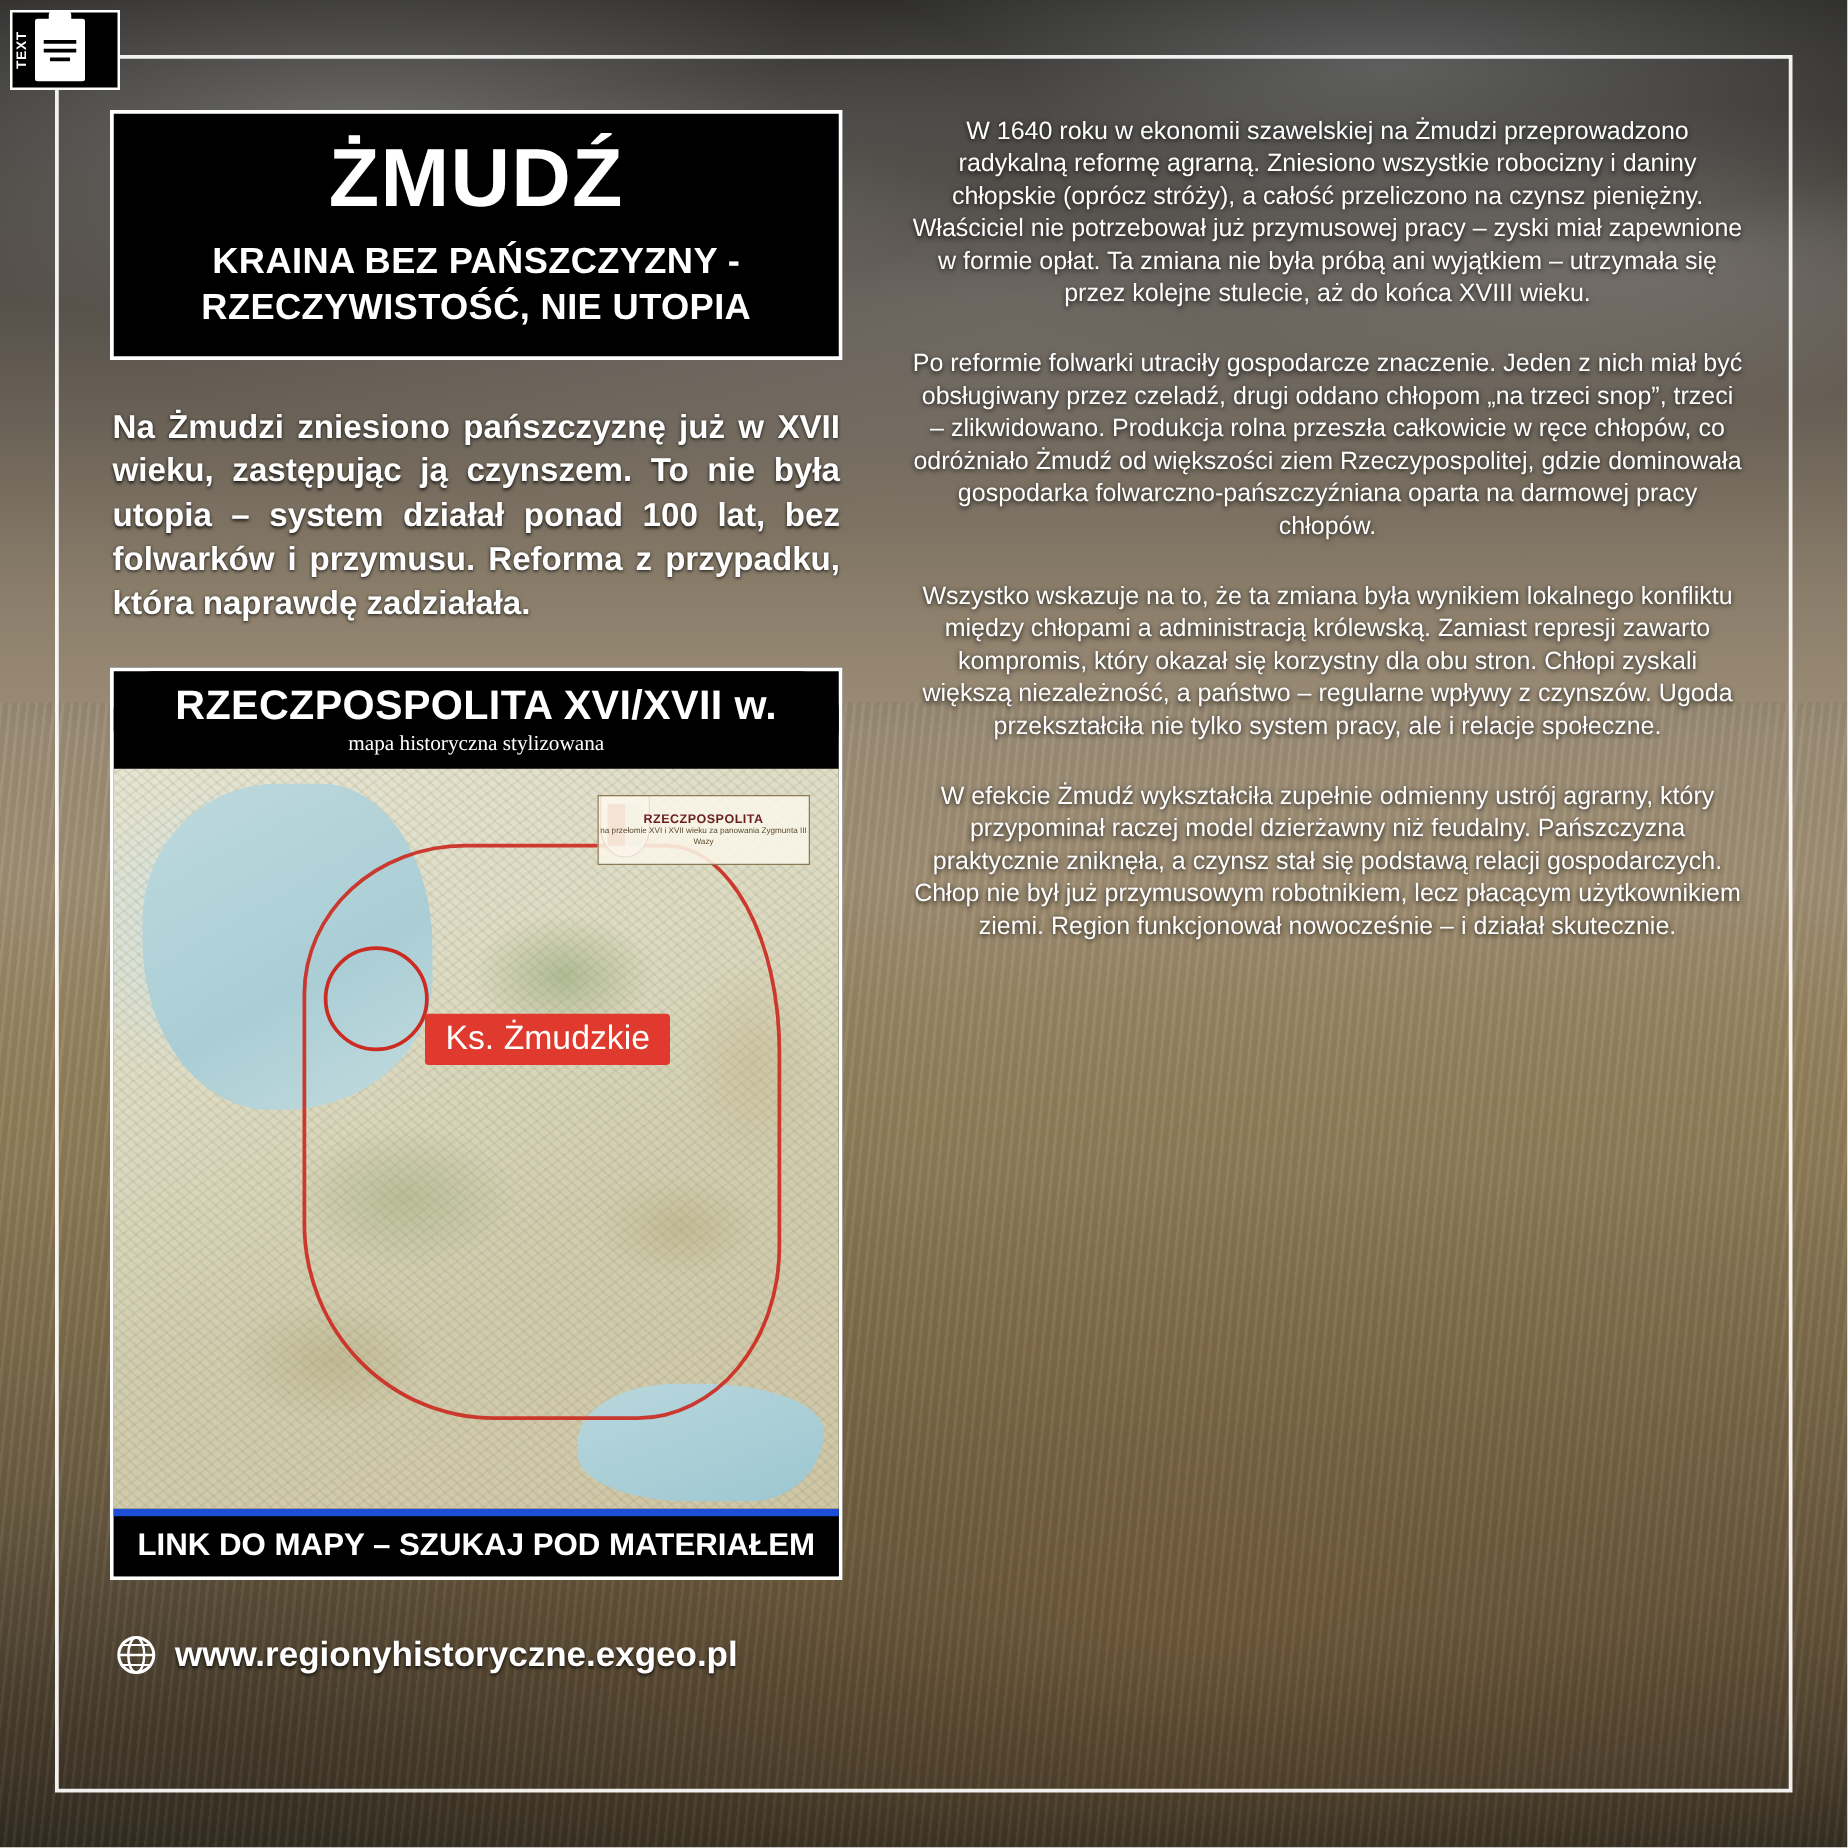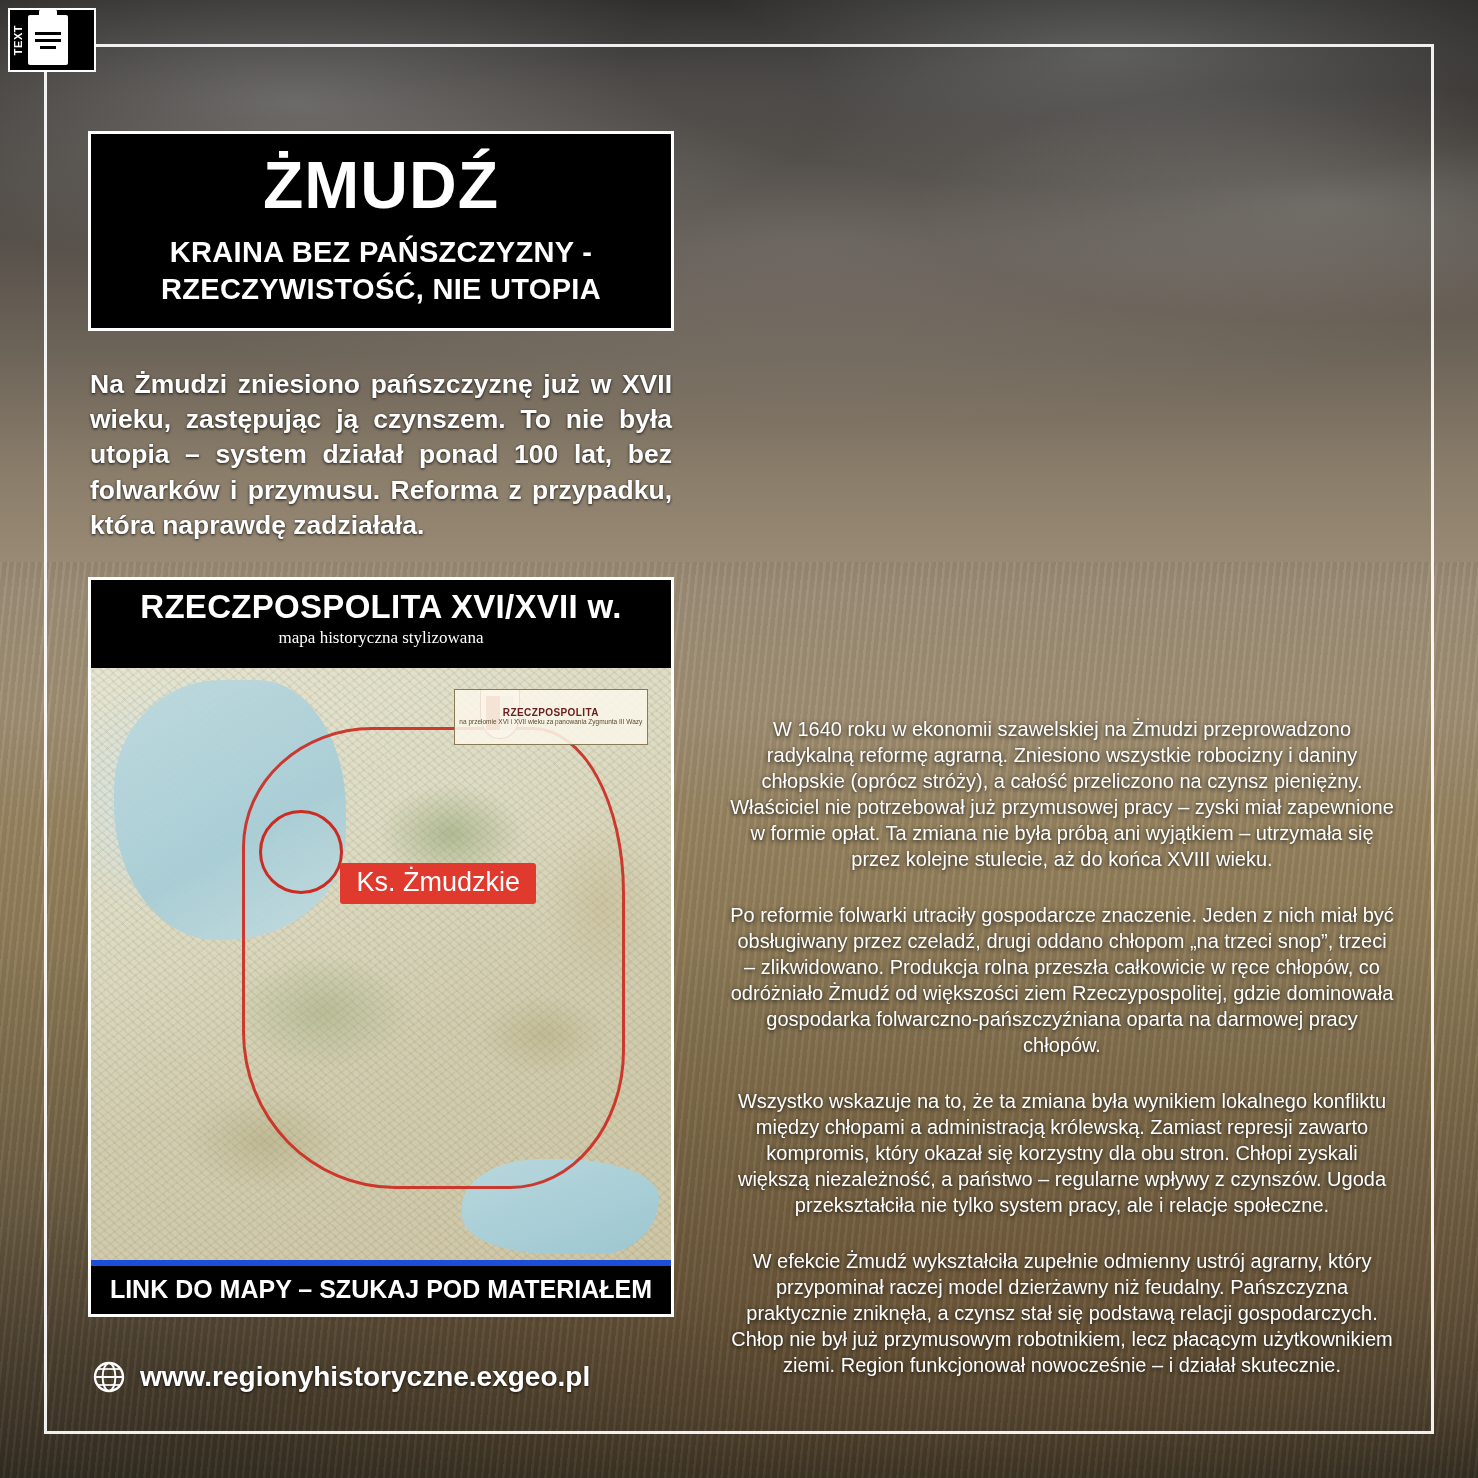--- a/index.html
+++ b/index.html
@@ -106,21 +106,20 @@
     background: #000;
   }
   .badge-doc i.short { width: 16px; }
 
   
   .content {
     position: absolute;
     left: 70px; top: 70px; right: 70px; bottom: 70px;
     display: flex;
     z-index: 10;
-    align-items: flex-end;
   }
   .col-left {
     width: 620px;
     padding: 8px 10px 0 12px;
     display: flex; flex-direction: column;
   }
   .col-right {
     flex: 1;
     padding: 18px 14px 0 40px;
     display: flex; flex-direction: column;
@@ -164,21 +163,21 @@
   
   .map-card {
     margin: 34px 6px 0 6px;
     border: 3px solid #fff;
     background: #000;
     padding: 0;
   }
   .map-head {
     background: #000;
     text-align: center;
-    padding: 8px 4px 20px;
+    padding: 8px 4px 10px;
     border-radius: 31px;
   }
   .map-head h3 {
     margin: 0;
     color: #fff;
     font-size: 33px;
     font-weight: bold;
     letter-spacing: 0.3px;
   }
   .map-head p {
@@ -247,21 +246,21 @@
     color: #fff;
     font-size: 27px;
     font-weight: normal;
     padding: 4px 16px 6px;
     border-radius: 3px;
     white-space: nowrap;
   }
   .cartouche {
     position: absolute;
     right: 4%; top: 3.5%;
-    width: 194px; height: 56px;
+    width: 170px; height: 56px;
     background: rgba(250,246,232,0.88);
     border: 1px solid #8a7a55;
     display: flex; flex-direction: column;
     align-items: center; justify-content: center;
   }
   .cartouche b {
     font-size: 10px; color: #6a2020; letter-spacing: .4px;
   }
   .cartouche span {
     font-size: 6.5px; color: #5a4a30; text-align: center; line-height: 1.3;

